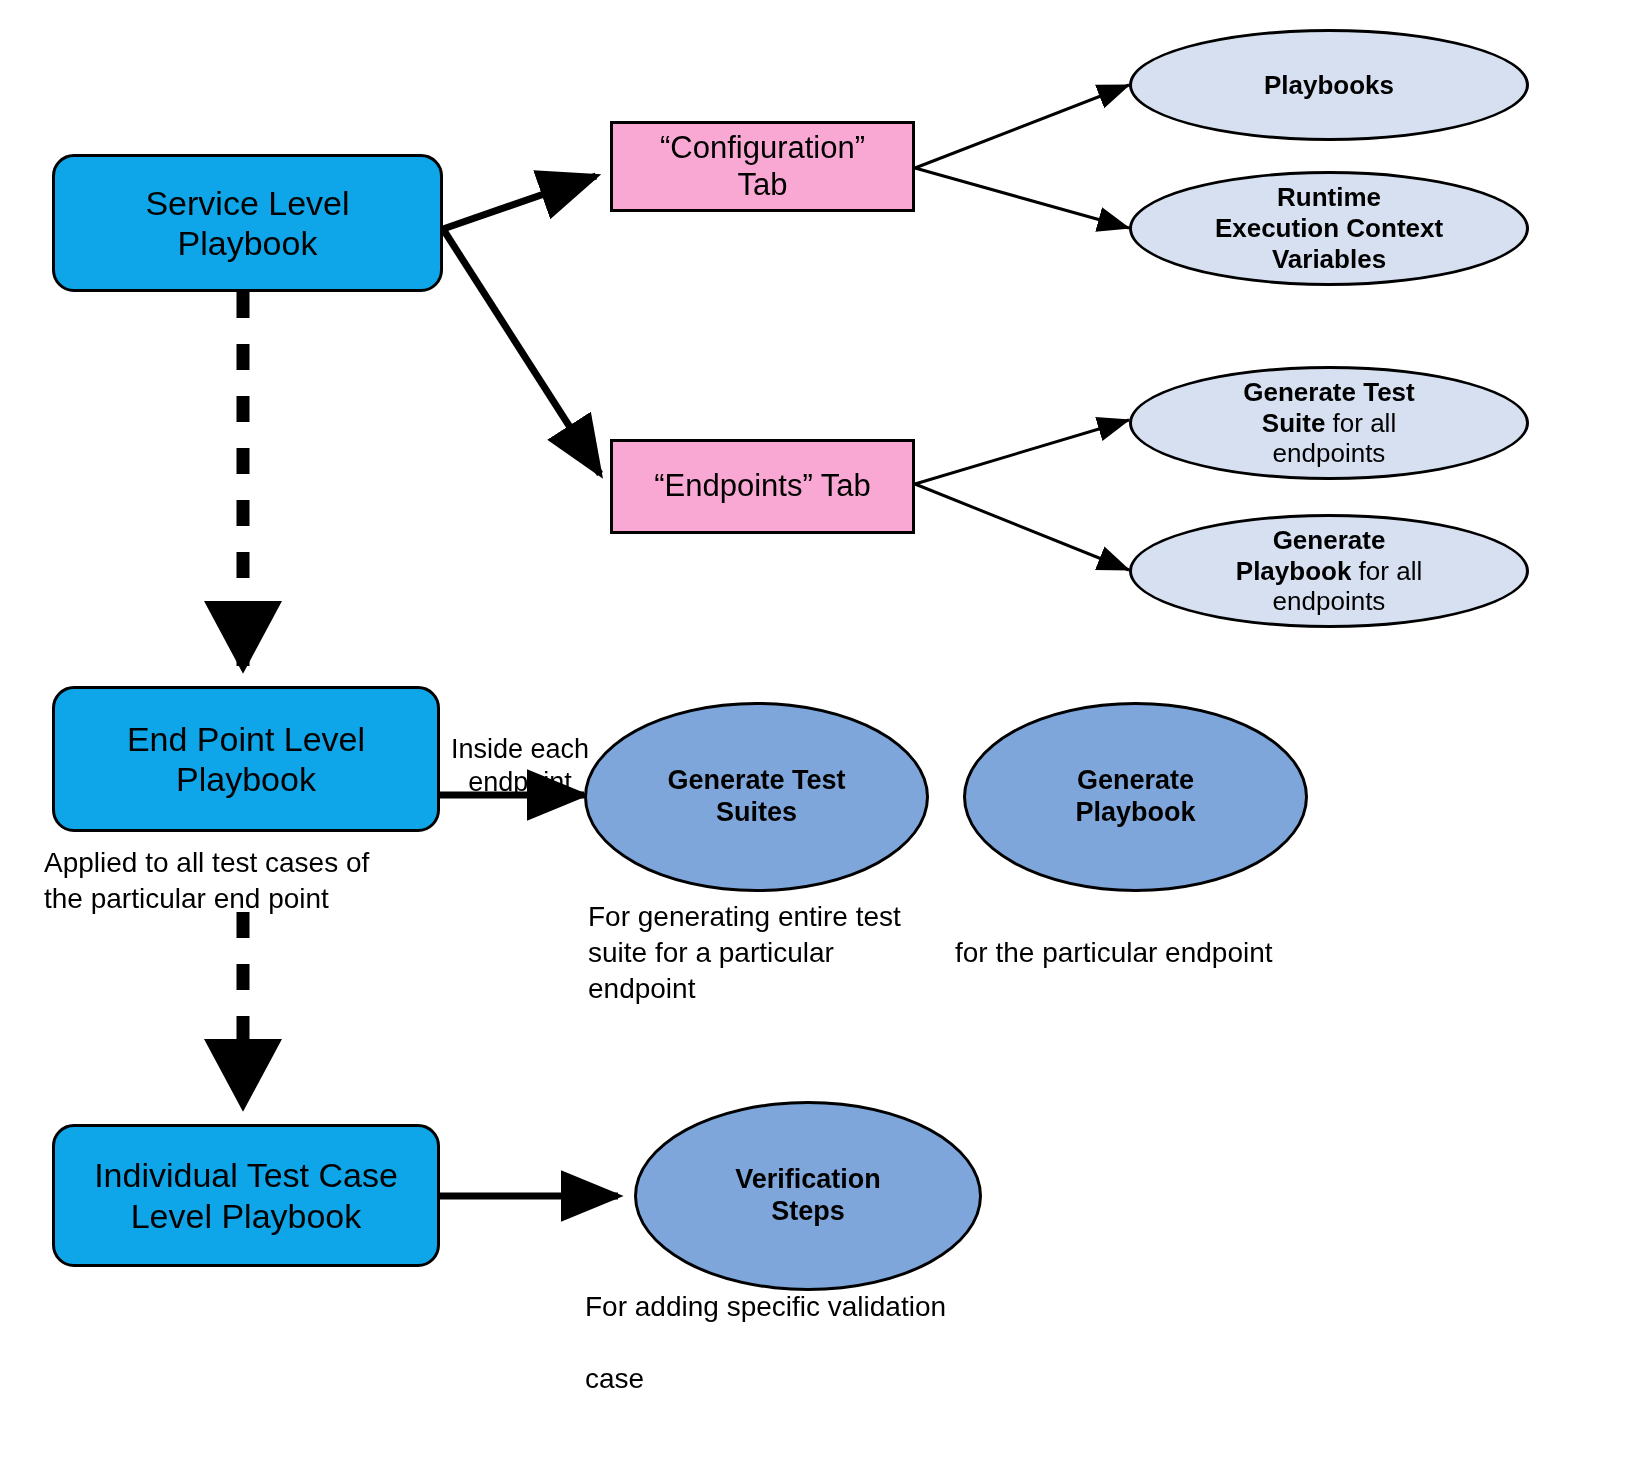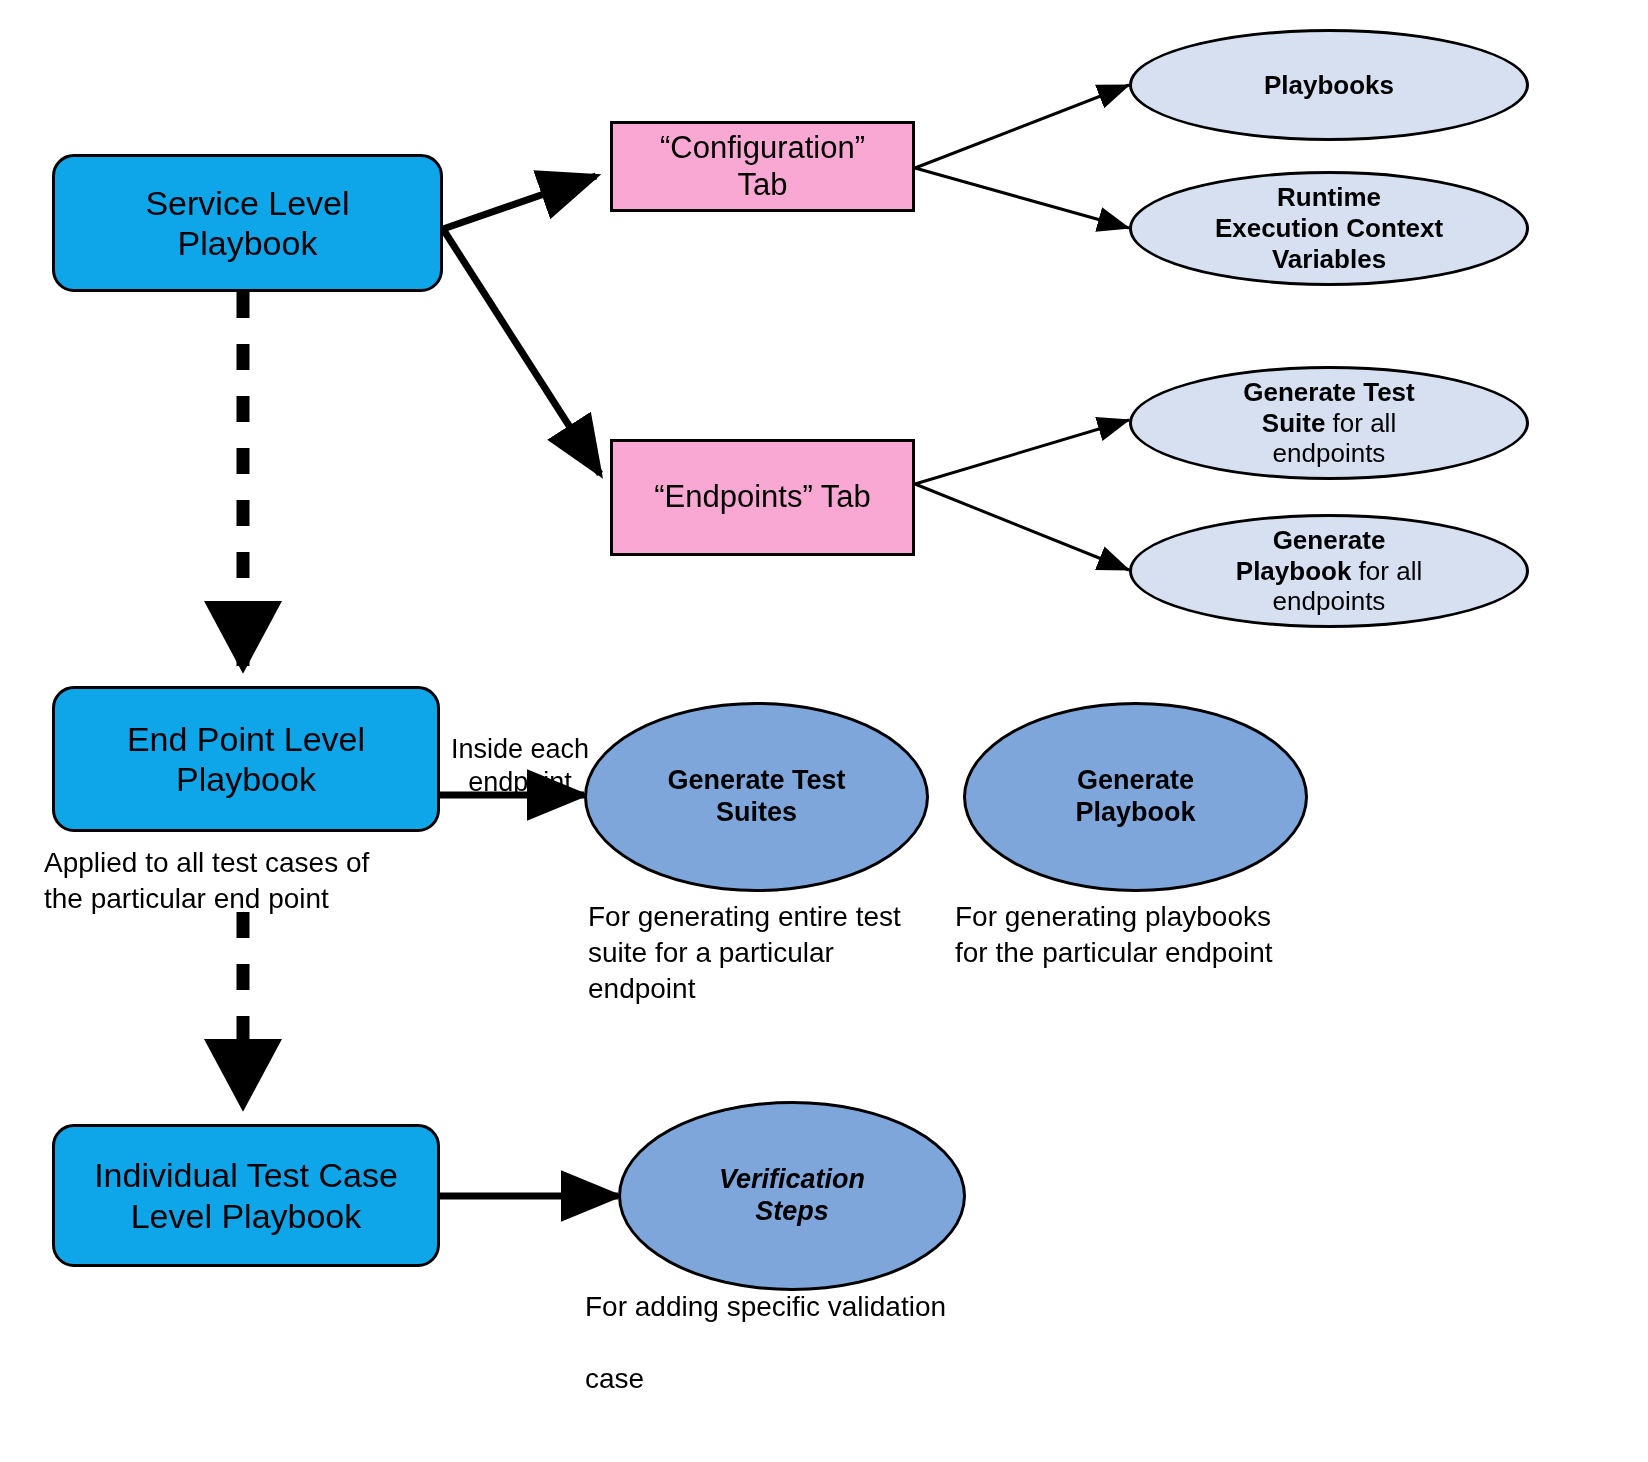--- a/index.html
+++ b/index.html
@@ -139,21 +139,21 @@
     </div>
   </div>
 
   <div class="node box-tab" style="left:610px; top:121px; width:305px; height:91px;">
     <div class="inner">
       <span>“Configuration”</span><br>
       <span>Tab</span>
     </div>
   </div>
 
-  <div class="node box-tab" style="left:610px; top:439px; width:305px; height:117px;">
+  <div class="node box-tab" style="left:610px; top:439px; width:305px; height:95px;">
     <div class="inner">
       <span>“Endpoints” Tab</span>
     </div>
   </div>
 
   <div class="node ellipse-light" style="left:1129px; top:29px; width:400px; height:112px;">
     <div class="inner">
       <span>Playbooks</span>
     </div>
   </div>
@@ -203,21 +203,21 @@
     </div>
   </div>
 
   <div class="node box-round" style="left:52px; top:1124px; width:388px; height:143px;">
     <div class="inner">
       <span>Individual Test Case</span><br>
       <span>Level Playbook</span>
     </div>
   </div>
 
-  <div class="node ellipse-mid" style="left:618px; top:1101px; width:348px; height:190px;font-style:italic;">
+  <div class="node ellipse-mid" style="left:634px; top:1101px; width:348px; height:190px;">
     <div class="inner">
       <span>Verification</span><br>
       <span>Steps</span>
     </div>
   </div>
 
   <div class="caption" style="left:44px; top:845px; width:404px;">
     <span>Applied to all test cases of</span><br>
     <span>the particular end point</span>
   </div>
@@ -227,21 +227,21 @@
     <span>endpoint</span>
   </div>
 
   <div class="caption" style="left:588px; top:899px; width:340px;">
     <span>For generating entire test</span><br>
     <span>suite for a particular</span><br>
     <span>endpoint</span>
   </div>
 
   <div class="caption" style="left:955px; top:899px; width:360px;">
-    <span>For generating playbooks</span><br>
+    <br>
     <span>for the particular endpoint</span>
   </div>
 
   <div class="caption" style="left:585px; top:1289px; width:415px;">
     <span>For adding specific validation</span><br>
     <br>
     <span>case</span>
   </div>
 
 </div>

